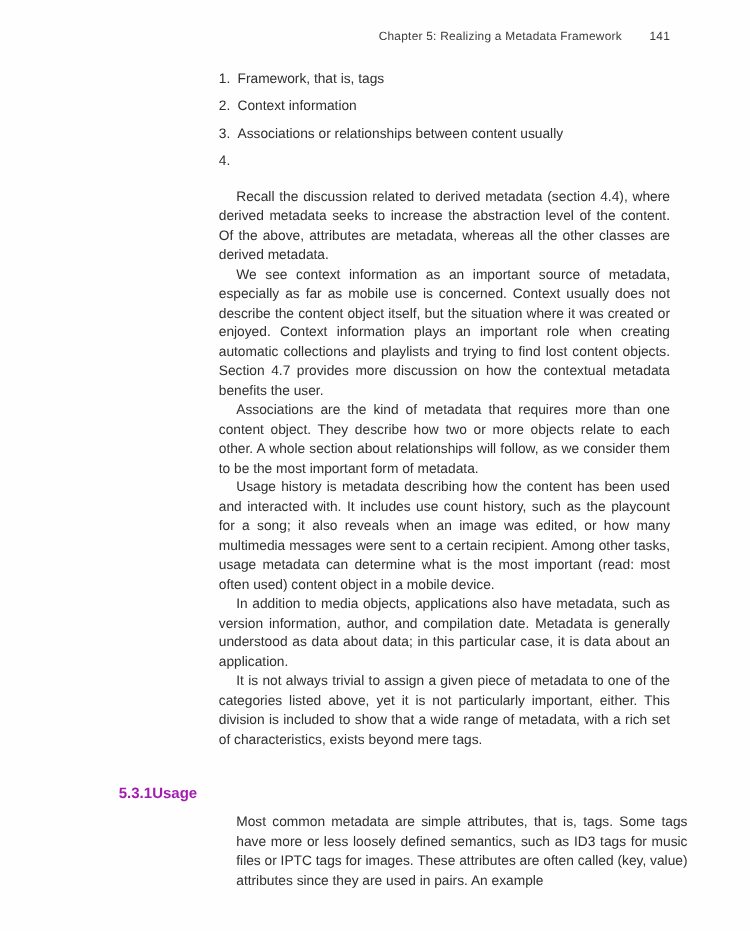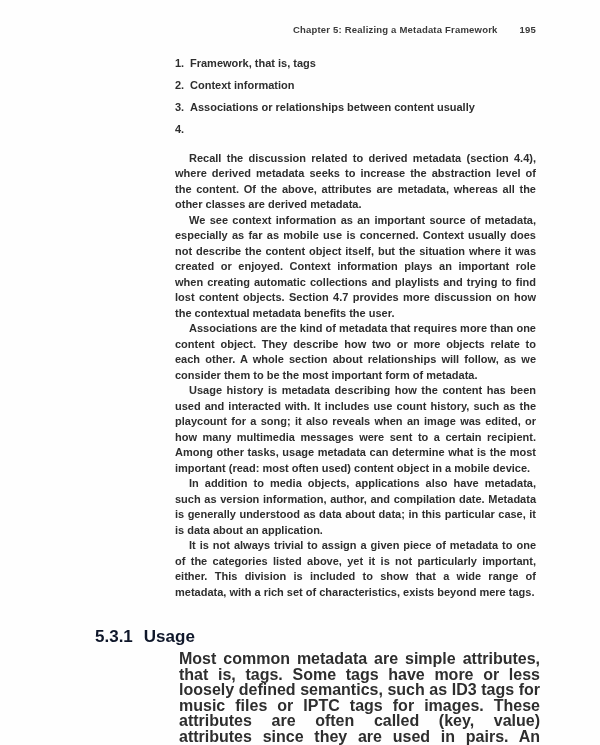--- a/index.html
+++ b/index.html
@@ -1,15 +1,15 @@
 <!DOCTYPE html>
 <html><head>
 <meta charset="utf-8">
 <style>
-  * { margin: 0; padding: 0; box-sizing: border-box; font-weight: bold; }
+  * { margin: 0; padding: 0; box-sizing: border-box; }
   html, body { background: #e8e8e8; }
   .page {
     position: relative;
     width: 600px;
     height: 745px;
     margin: 0 auto;
     background: #fefefe;
     font-family: "Liberation Sans", sans-serif;
     color: #2e2e2e;
     overflow: hidden;
@@ -43,46 +43,45 @@
     flex: 0 0 15px;
   }
   .paragraphs p {
     text-align: justify;
     text-indent: 14px;
   }
   .section-heading {
     position: absolute;
     left: 95px;
     top: 627px;
-    font-size: 17px;
+    font-size: 12px;
     font-weight: bold;
-    color: #0f172a;
+    color: #a21caf;
     display: flex;
-    gap: 11px;
   }
   .section-body {
     position: absolute;
-    left: 179px;
+    left: 189px;
     top: 651px;
     width: 361px;
-    font-size: 16px;
+    font-size: 11px;
     line-height: 15.5px;
   }
   .section-body p {
     text-align: justify;
   }
 </style>
 </head>
 <body>
 
 <div class="page">
 
   <div class="running-header">
     <span>Chapter 5: Realizing a Metadata Framework</span>
-    <span>195</span>
+    <span>141</span>
   </div>
 
   <div class="body-col">
 
     <div class="olist">
       <div class="olist-item">
         <span class="num">1.</span>
         <span>Framework, that is, tags</span>
       </div>
       <div class="olist-item">

